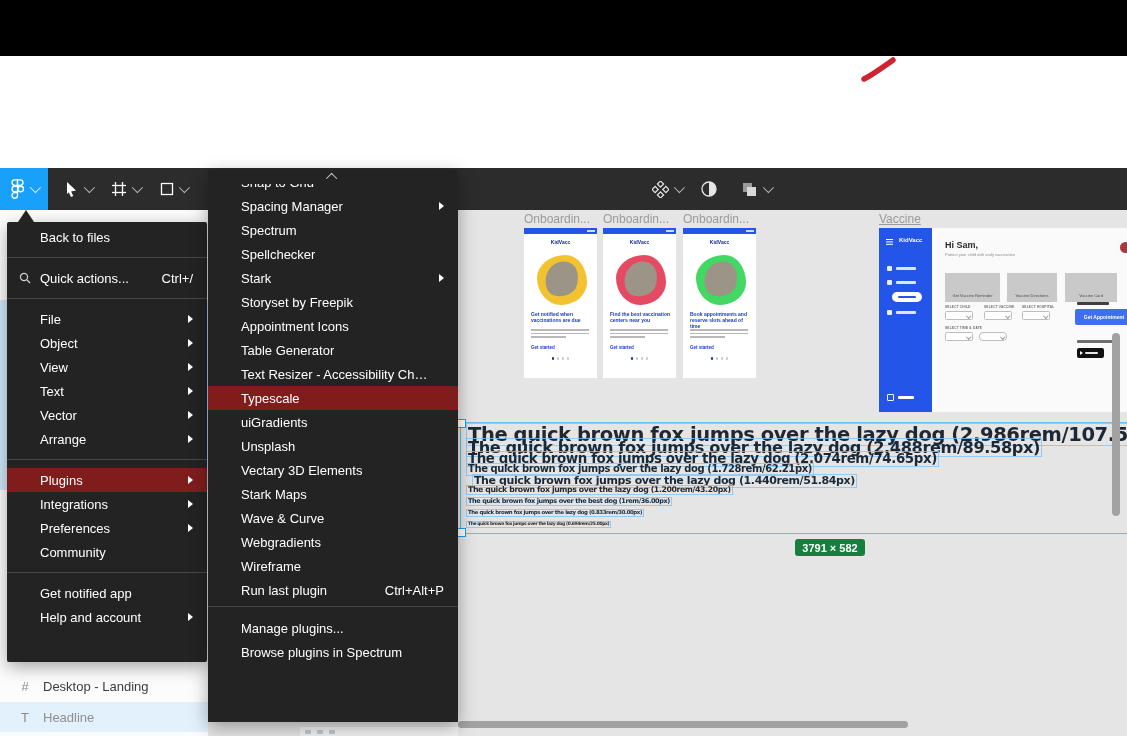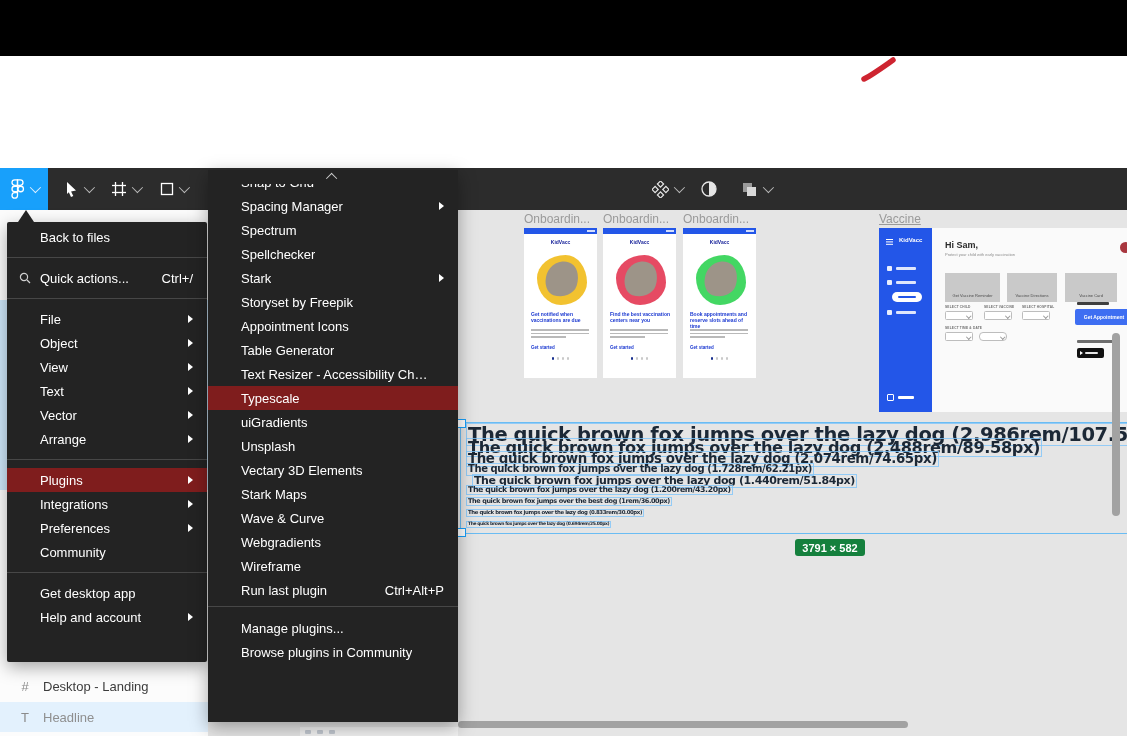--- a/index.html
+++ b/index.html
@@ -402,21 +402,21 @@
     </div>
   <div class="mrow">
       <span class="row-label">Preferences</span>
       <span class="subarrow"></span>
     </div>
   <div class="mrow">
       <span class="row-label">Community</span>
     </div>
   <div class="msep"></div>
   <div class="mrow">
-      <span class="row-label">Get desktop app</span>
+      <span class="row-label">Get notified app</span>
     </div>
   <div class="mrow">
       <span class="row-label">Help and account</span>
       <span class="subarrow"></span>
     </div>
 </div>
 
 <div class="abs menu-panel submenu">
   <div class="sub-list">
     <div class="mrow" style="margin-top:-6px;">
@@ -474,19 +474,19 @@
       </div>
     <div class="mrow">
         <span class="row-label">Run last plugin</span>
         <span class="shortcut">Ctrl+Alt+P</span>
       </div>
     <div class="ssep"></div>
     <div class="mrow">
         <span class="row-label">Manage plugins...</span>
       </div>
     <div class="mrow">
-        <span class="row-label">Browse plugins in Community</span>
+        <span class="row-label">Browse plugins in Spectrum</span>
       </div>
   </div>
   <div class="scroll-strip">
     <span class="caret-up"></span>
   </div>
 </div>
 
 </body></html>

